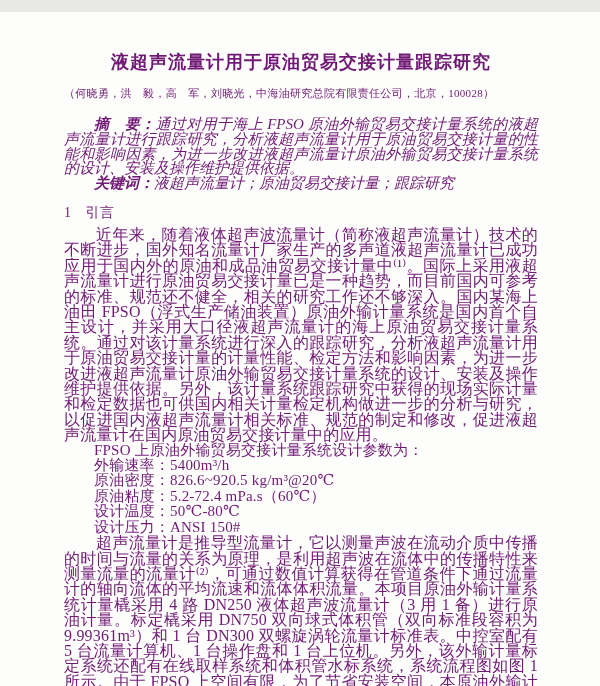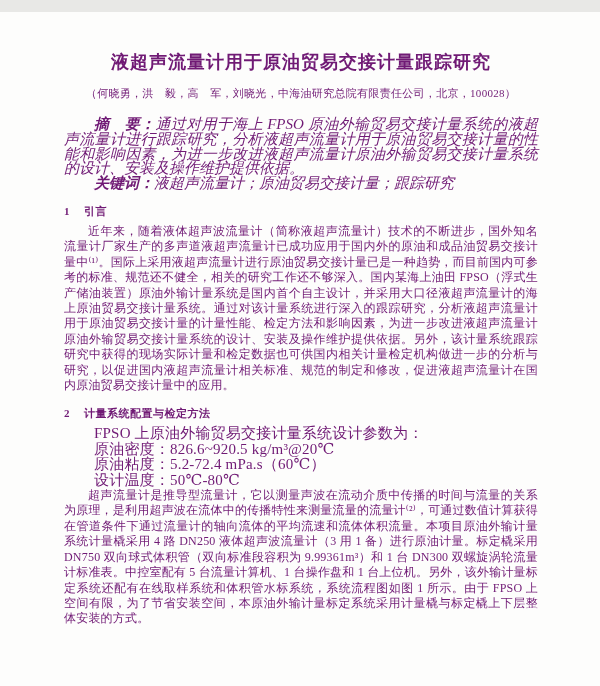--- a/index.html
+++ b/index.html
@@ -20,52 +20,52 @@
     overflow: hidden;
   }
   .doc-title {
     text-align: center;
     font-size: 18px;
     font-weight: bold;
     letter-spacing: 1px;
     margin: 4px 0 12px 0;
   }
   .authors {
-    text-align: center;
+    text-align: left;
     font-size: 11px;
     letter-spacing: 0.3px;
     margin-bottom: 16px;
   }
   .abstract-block {
     font-size: 15px;
     line-height: 14.8px;
     font-style: italic;
     text-align: justify;
     margin-bottom: 4px;
   }
   .abstract-block p {
     margin: 0;
     text-indent: 2em;
   }
   .label-bold {
     font-weight: bold;
     font-style: italic;
   }
   .section-heading {
-    font-size: 11px;
-    font-weight: bold;
+    font-size: 14px;
+    font-weight: normal;
     margin: 13px 0 5px 0;
     letter-spacing: 0.5px;
   }
   .section-heading .sec-num {
     display: inline-block;
     margin-right: 14px;
   }
   .body-par {
-    font-size: 12px;
+    font-size: 16px;
     line-height: 15.4px;
     text-align: justify;
     text-indent: 2em;
     margin: 0;
     letter-spacing: 0.2px;
   }
   .param-line {
     font-size: 15px;
     line-height: 15.4px;
     margin: 0;
@@ -86,26 +86,25 @@
     <p><span class="label-bold">摘　要：</span><span>通过对用于海上 FPSO 原油外输贸易交接计量系统的液超声流量计进行跟踪研究，分析液超声流量计用于原油贸易交接计量的性能和影响因素，为进一步改进液超声流量计原油外输贸易交接计量系统的设计、安装及操作维护提供依据。</span></p>
     <p><span class="label-bold">关键词：</span><span>液超声流量计；原油贸易交接计量；跟踪研究</span></p>
   </div>
 
   <div class="section-heading">
     <span class="sec-num">1</span><span>引言</span>
   </div>
 
   <p class="body-par">近年来，随着液体超声波流量计（简称液超声流量计）技术的不断进步，国外知名流量计厂家生产的多声道液超声流量计已成功应用于国内外的原油和成品油贸易交接计量中⁽¹⁾。国际上采用液超声流量计进行原油贸易交接计量已是一种趋势，而目前国内可参考的标准、规范还不健全，相关的研究工作还不够深入。国内某海上油田 FPSO（浮式生产储油装置）原油外输计量系统是国内首个自主设计，并采用大口径液超声流量计的海上原油贸易交接计量系统。通过对该计量系统进行深入的跟踪研究，分析液超声流量计用于原油贸易交接计量的计量性能、检定方法和影响因素，为进一步改进液超声流量计原油外输贸易交接计量系统的设计、安装及操作维护提供依据。另外，该计量系统跟踪研究中获得的现场实际计量和检定数据也可供国内相关计量检定机构做进一步的分析与研究，以促进国内液超声流量计相关标准、规范的制定和修改，促进液超声流量计在国内原油贸易交接计量中的应用。</p>
 
-  <div class="section-heading">
-    <span class="sec-num">2</span><span>计量系统配置与检定方法</span>
-  </div>
 
   <div class="param-line">FPSO 上原油外输贸易交接计量系统设计参数为：</div>
 
+  <div class="param-line">外输速率：5400m³/h</div>
   <div class="param-line">原油密度：826.6~920.5 kg/m³@20℃</div>
   <div class="param-line">原油粘度：5.2-72.4 mPa.s（60℃）</div>
   <div class="param-line">设计温度：50℃-80℃</div>
+  <div class="param-line">设计压力：ANSI 150#</div>
 
   <p class="body-par">超声流量计是推导型流量计，它以测量声波在流动介质中传播的时间与流量的关系为原理，是利用超声波在流体中的传播特性来测量流量的流量计⁽²⁾，可通过数值计算获得在管道条件下通过流量计的轴向流体的平均流速和流体体积流量。本项目原油外输计量系统计量橇采用 4 路 DN250 液体超声波流量计（3 用 1 备）进行原油计量。标定橇采用 DN750 双向球式体积管（双向标准段容积为 9.99361m³）和 1 台 DN300 双螺旋涡轮流量计标准表。中控室配有 5 台流量计算机、1 台操作盘和 1 台上位机。另外，该外输计量标定系统还配有在线取样系统和体积管水标系统，系统流程图如图 1 所示。由于 FPSO 上空间有限，为了节省安装空间，本原油外输计量标定系统采用计量橇与标定橇上下层整体安装的方式。</p>
 
 
 </div>
 
 </body></html>

